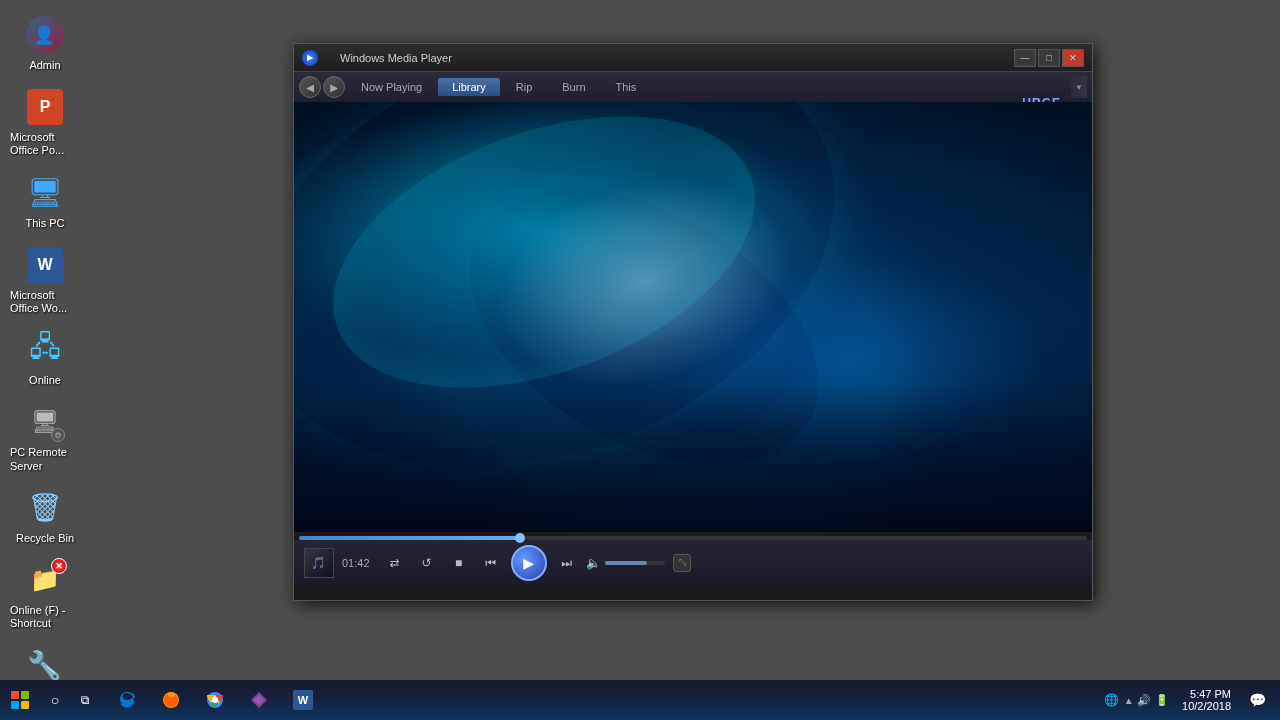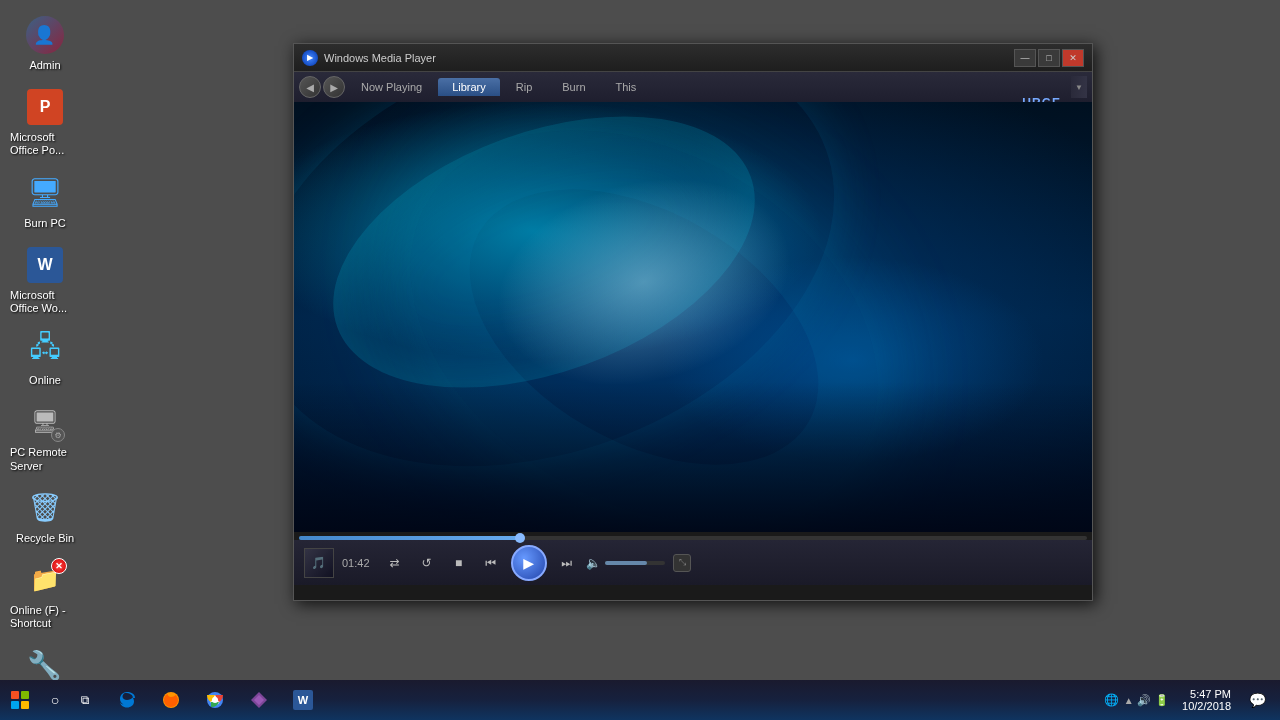--- a/index.html
+++ b/index.html
@@ -199,20 +199,21 @@
       display: flex;
       align-items: center;
       justify-content: center;
       color: white;
     }
 
     .wmp-title-text {
       color: #ccc;
       font-size: 11px;
       flex: 1;
+      margin-left: 16px;
     }
 
     .wmp-controls-btn {
       display: flex;
       gap: 2px;
     }
 
     .wmp-btn {
       width: 22px;
       height: 18px;
@@ -621,21 +622,21 @@
       <div class="icon-image">
         <div class="office-po-icon">P</div>
       </div>
       <span class="icon-label">Microsoft Office Po...</span>
     </div>
 
     <div class="desktop-icon">
       <div class="icon-image">
         <span class="icon-computer">🖥</span>
       </div>
-      <span class="icon-label">Burn PC</span>
+      <span class="icon-label">This PC</span>
     </div>
 
     <div class="desktop-icon">
       <div class="icon-image">
         <div class="office-wo-icon">W</div>
       </div>
       <span class="icon-label">Microsoft Office Wo...</span>
     </div>
 
     <div class="desktop-icon">

